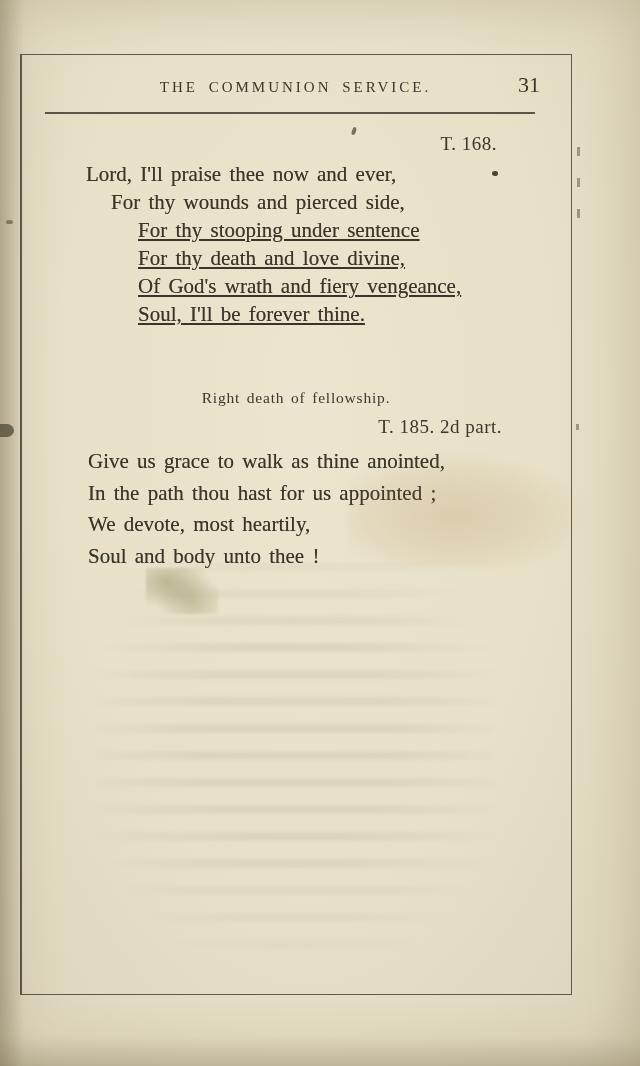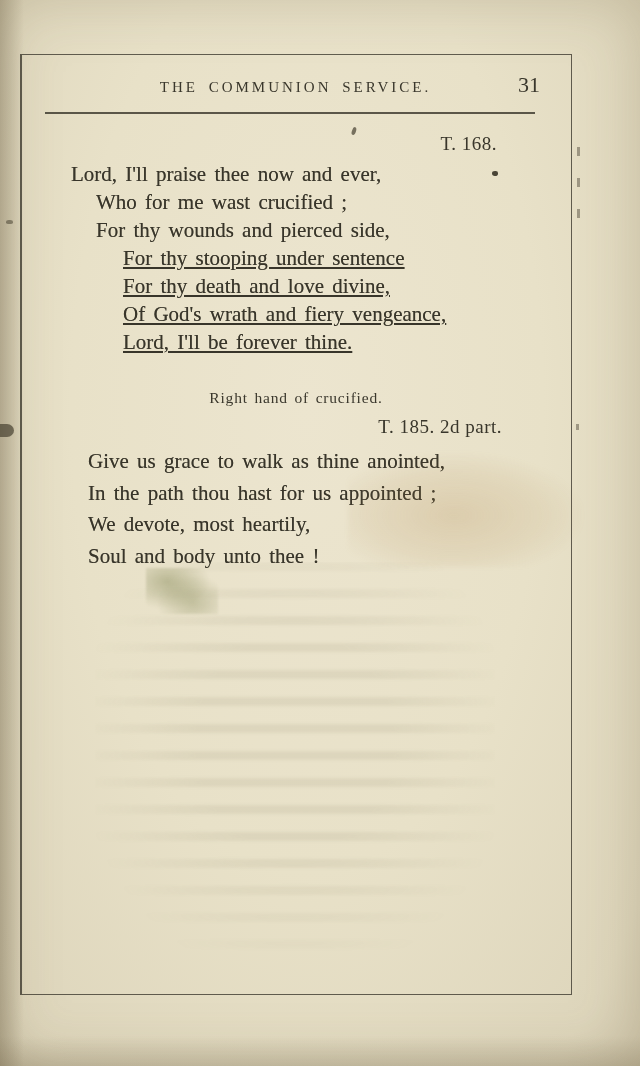--- a/index.html
+++ b/index.html
@@ -51,21 +51,21 @@
   }
 
   .hymn-num {
     position: absolute; font-size: 19px; letter-spacing: 0.5px; color: #39362b;
   }
   .num1 { top: 133px; right: 143px; }
   .num2 { top: 416px; right: 138px; }
 
   .hymn { position: absolute; font-size: 21px; word-spacing: 3px; color: #38352a;
           text-shadow: 0 0 0.5px rgba(56,53,42,0.6); }
-  .hymn1 { top: 160px; left: 71px; line-height: 28px; }
+  .hymn1 { top: 160px; left: 86px; line-height: 28px; }
   .hymn2 { top: 446px; left: 88px; line-height: 31.5px; }
   .line.ind-1 { padding-left: 25px; }
   .line.ind-2 { padding-left: 52px; text-decoration: underline; }
 
   .rubric {
     position: absolute; top: 389px; left: 20px; width: 552px;
     text-align: center; font-size: 15.5px; letter-spacing: 0.8px; word-spacing: 2px;
     color: #3a372c;
   }
 
@@ -131,29 +131,28 @@
 
   <div class="frame"></div>
 
   <div class="title">THE COMMUNION SERVICE.</div>
   <div class="pagenum">31</div>
   <div class="rule"></div>
 
   <div class="hymn-num num1">T. 168.</div>
   <div class="hymn hymn1">
     <div class="line">Lord, I'll praise thee now and ever,</div>
-    <div class="line ind-1">Who for me wast crucified ;</div>
     <div class="line ind-1">For thy wounds and pierced side,</div>
     <div class="line ind-2">For thy stooping under sentence</div>
     <div class="line ind-2">For thy death and love divine,</div>
     <div class="line ind-2">Of God's wrath and fiery vengeance,</div>
-    <div class="line ind-2">Lord, I'll be forever thine.</div>
+    <div class="line ind-2">Soul, I'll be forever thine.</div>
   </div>
 
-  <div class="rubric">Right hand of crucified.</div>
+  <div class="rubric">Right death of fellowship.</div>
 
   <div class="hymn-num num2">T. 185. 2d part.</div>
   <div class="hymn hymn2">
     <div class="line">Give us grace to walk as thine anointed,</div>
     <div class="line">In the path thou hast for us appointed ;</div>
     <div class="line">We devote, most heartily,</div>
     <div class="line">Soul and body unto thee !</div>
   </div>
 
   <div class="ghost"></div>

